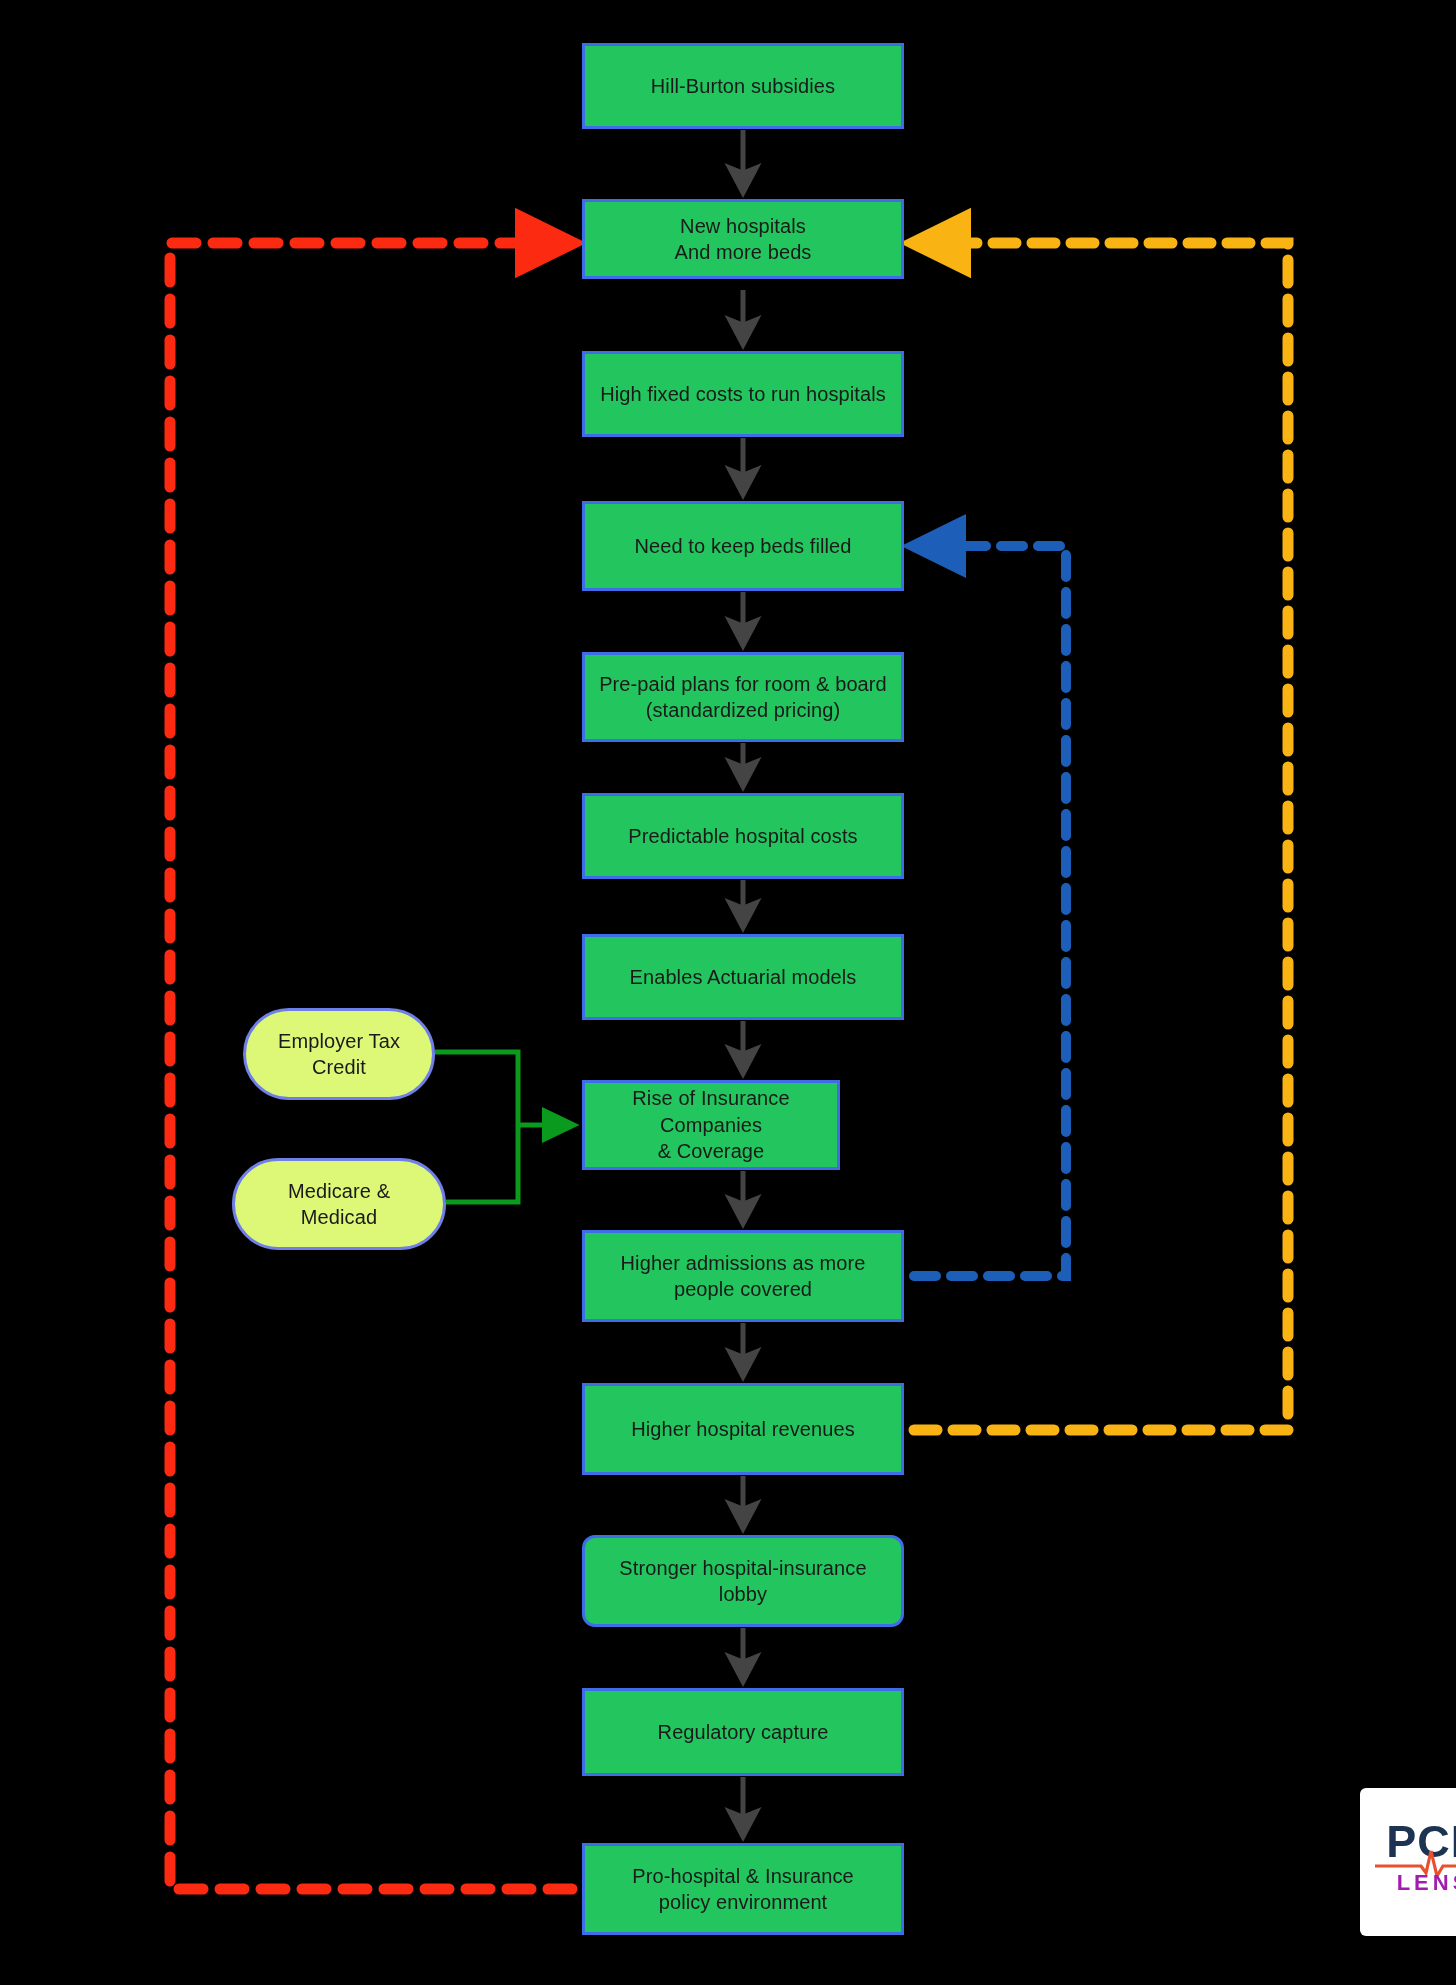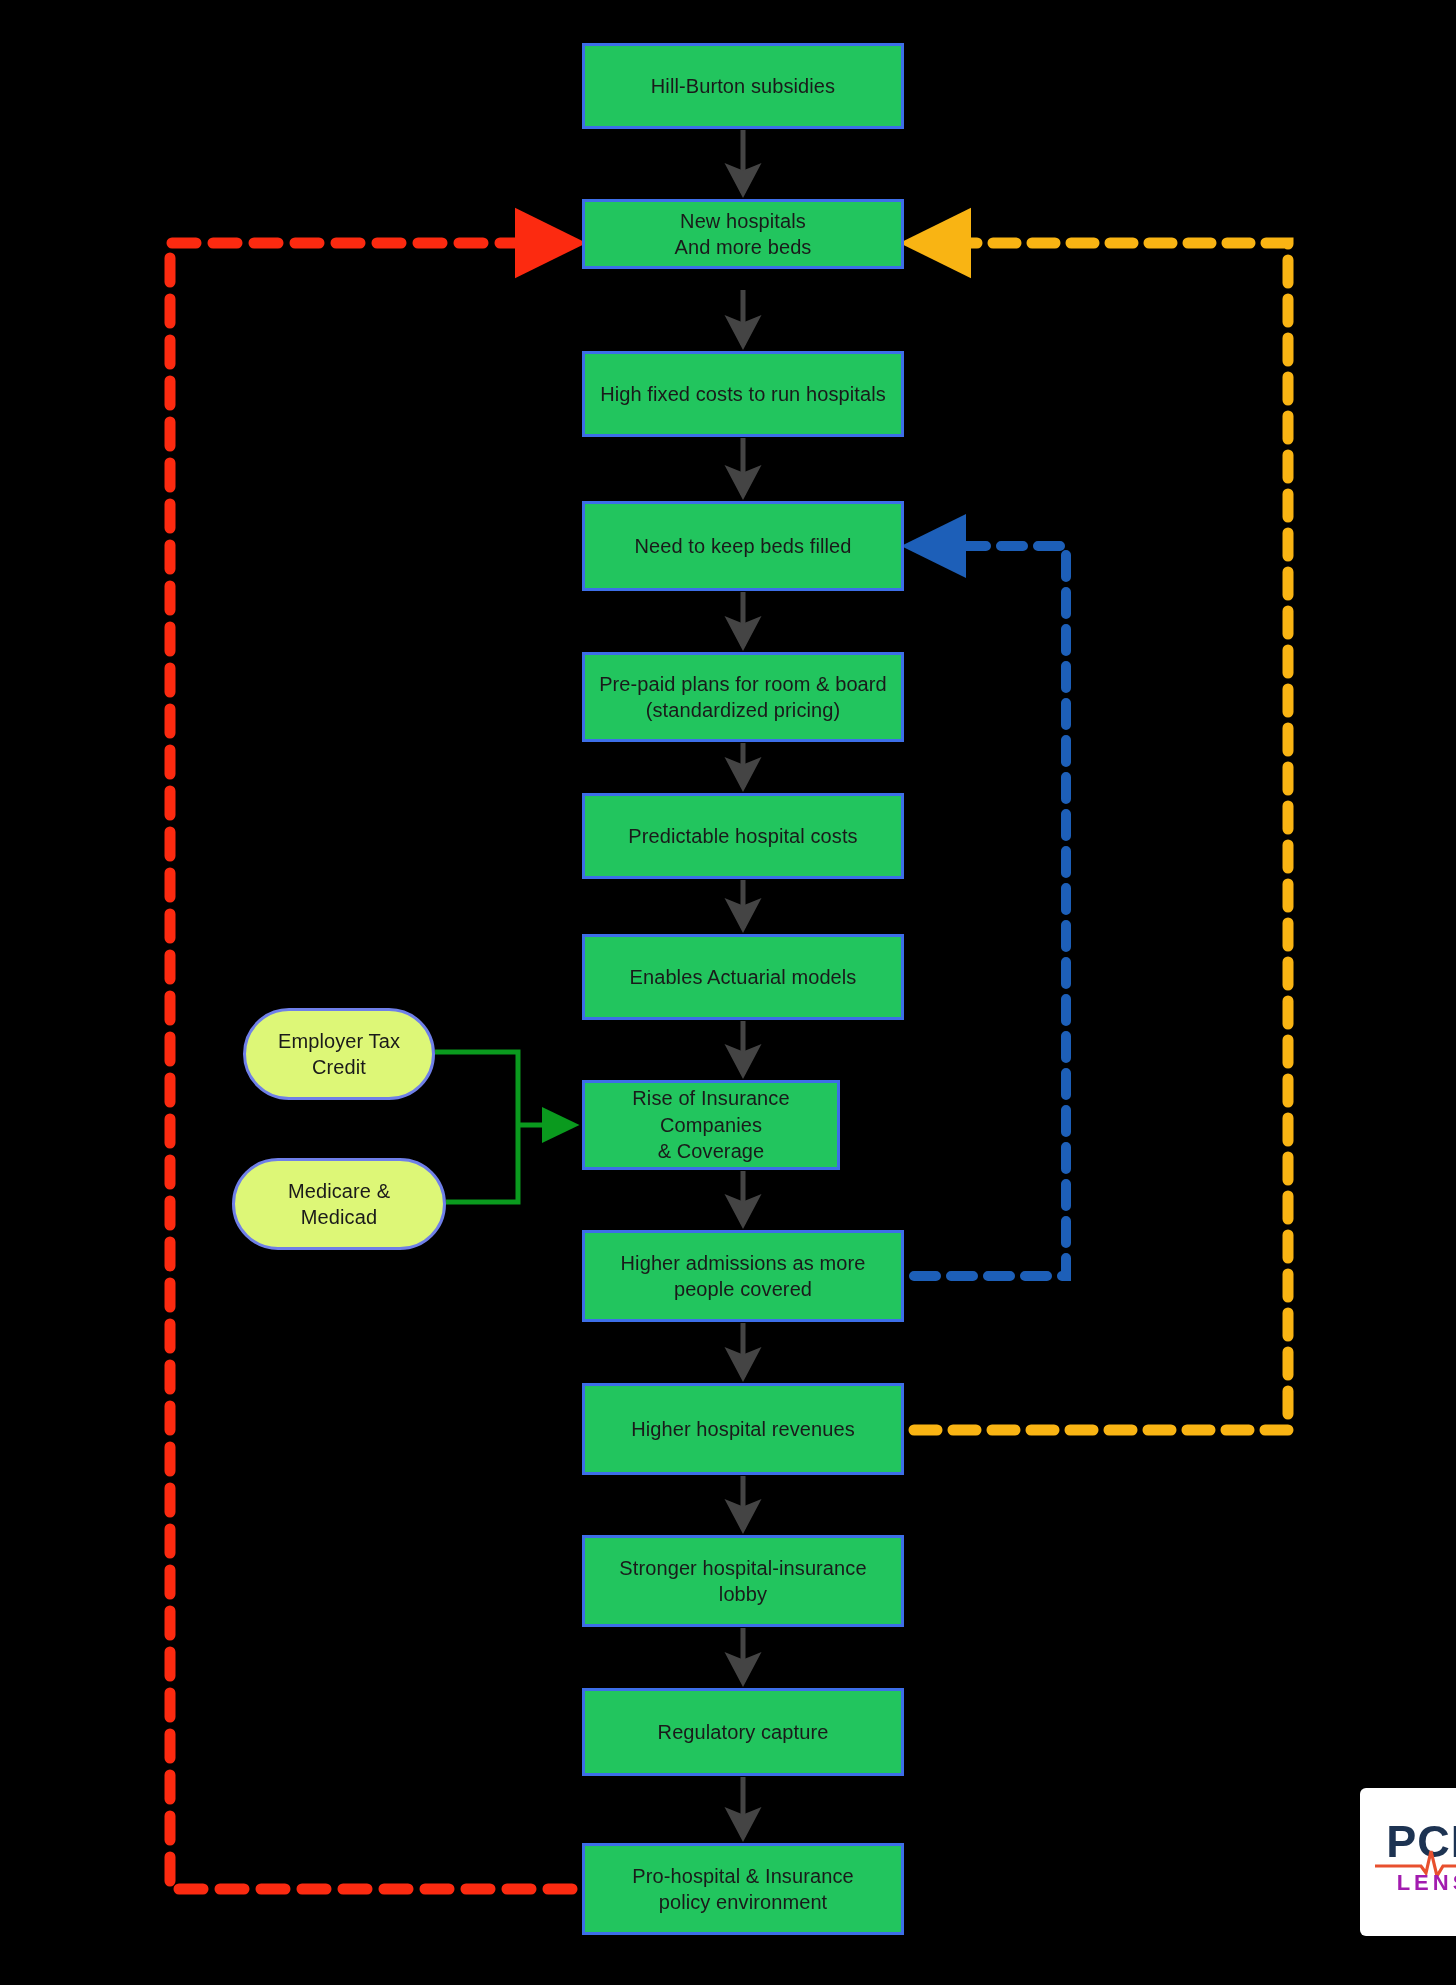--- a/index.html
+++ b/index.html
@@ -136,21 +136,21 @@
 
     <path d="M 914,1276 L 1066,1276 L 1066,546 L 916,546" stroke="#1d5fb8" stroke-width="10" fill="none" stroke-dasharray="22 15" stroke-linecap="round" marker-end="url(#ah-blue)"></path>
 
     <path d="M 435,1052 L 518,1052 L 518,1125" stroke="#0a9a1e" stroke-width="5" fill="none"></path>
     <path d="M 446,1202 L 518,1202 L 518,1125" stroke="#0a9a1e" stroke-width="5" fill="none"></path>
     <path d="M 518,1125 L 572,1125" stroke="#0a9a1e" stroke-width="5" fill="none" marker-end="url(#ah-green)"></path>
   </svg>
 
   <div class="node" style="left:582px; top:43px; width:322px; height:86px;">Hill-Burton subsidies</div>
 
-  <div class="node" style="left:582px; top:199px; width:322px; height:70px;">New hospitals
+  <div class="node" style="left:582px; top:199px; width:322px; height:80px;">New hospitals
 And more beds</div>
 
   <div class="node" style="left:582px; top:351px; width:322px; height:86px;">High fixed costs to run hospitals</div>
 
   <div class="node" style="left:582px; top:501px; width:322px; height:90px;">Need to keep beds filled</div>
 
   <div class="node" style="left:582px; top:652px; width:322px; height:90px;">Pre-paid plans for room &amp; board
 (standardized pricing)</div>
 
   <div class="node" style="left:582px; top:793px; width:322px; height:86px;">Predictable hospital costs</div>
@@ -158,21 +158,21 @@
   <div class="node" style="left:582px; top:934px; width:322px; height:86px;">Enables Actuarial models</div>
 
   <div class="node" style="left:582px; top:1080px; width:258px; height:90px;">Rise of Insurance Companies
 &amp; Coverage</div>
 
   <div class="node" style="left:582px; top:1230px; width:322px; height:92px;">Higher admissions as more
 people covered</div>
 
   <div class="node" style="left:582px; top:1383px; width:322px; height:92px;">Higher hospital revenues</div>
 
-  <div class="node" style="left:582px; top:1535px; width:322px; height:92px;">Stronger hospital-insurance
+  <div class="node" style="left:582px; top:1535px; width:322px; height:92px;border-radius:13px;">Stronger hospital-insurance
 lobby</div>
 
   <div class="node" style="left:582px; top:1688px; width:322px; height:88px;">Regulatory capture</div>
 
   <div class="node" style="left:582px; top:1843px; width:322px; height:92px;">Pro-hospital &amp; Insurance
 policy environment</div>
 
   <div class="node green" style="left:243px; top:1008px; width:192px; height:92px;">Employer Tax
 Credit</div>
 

